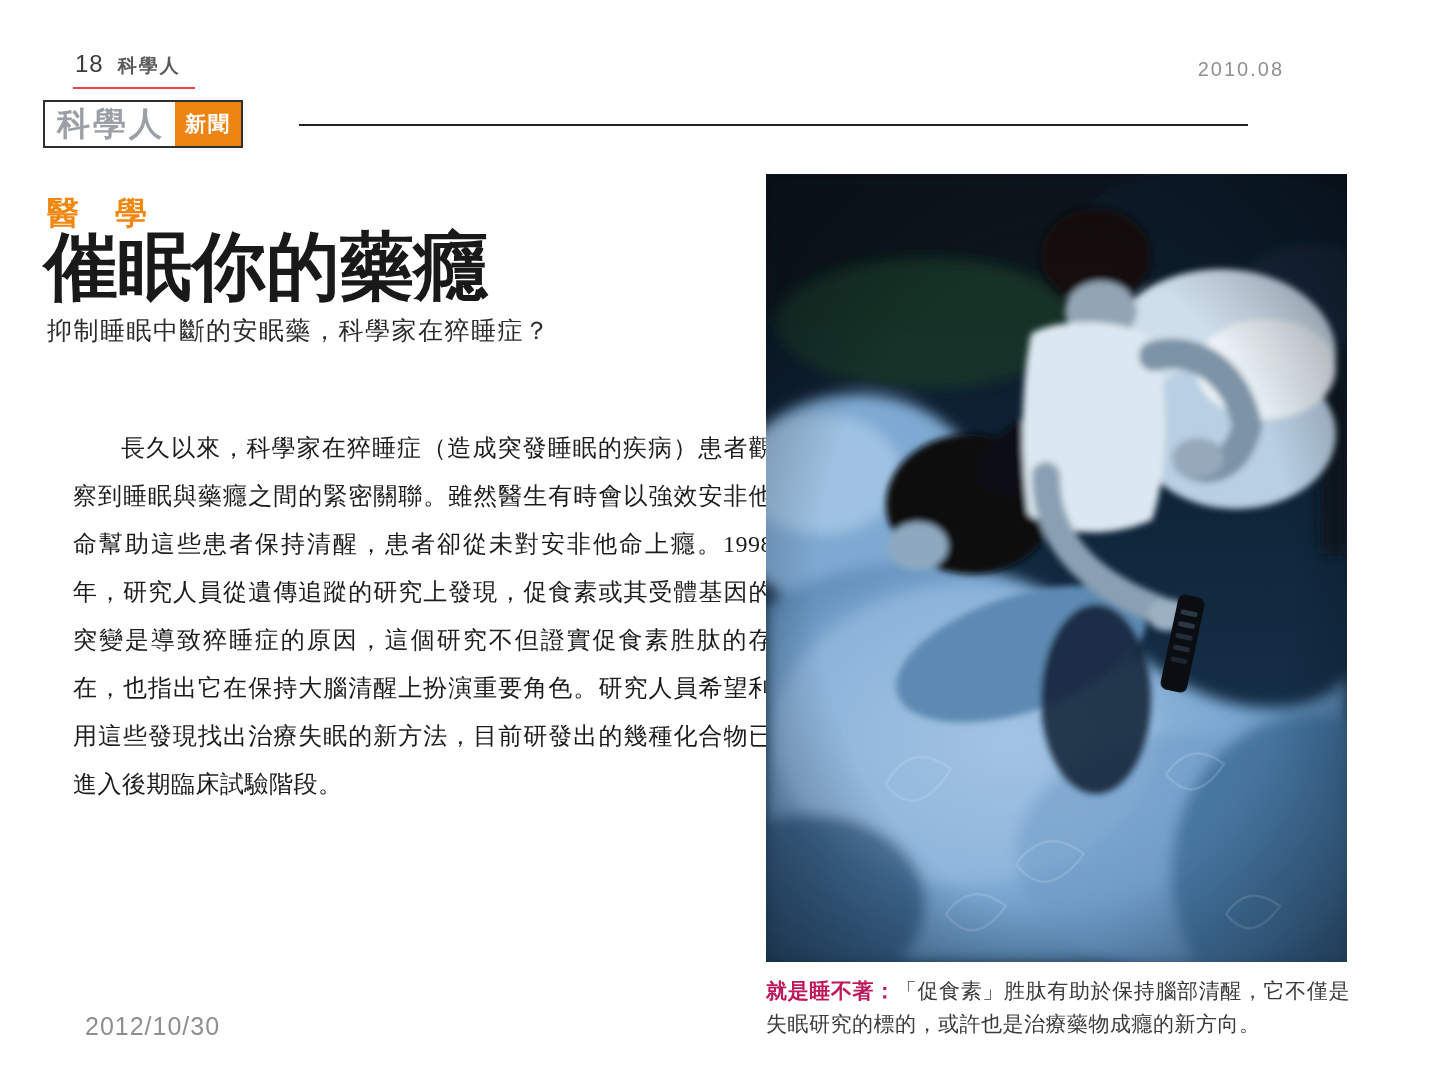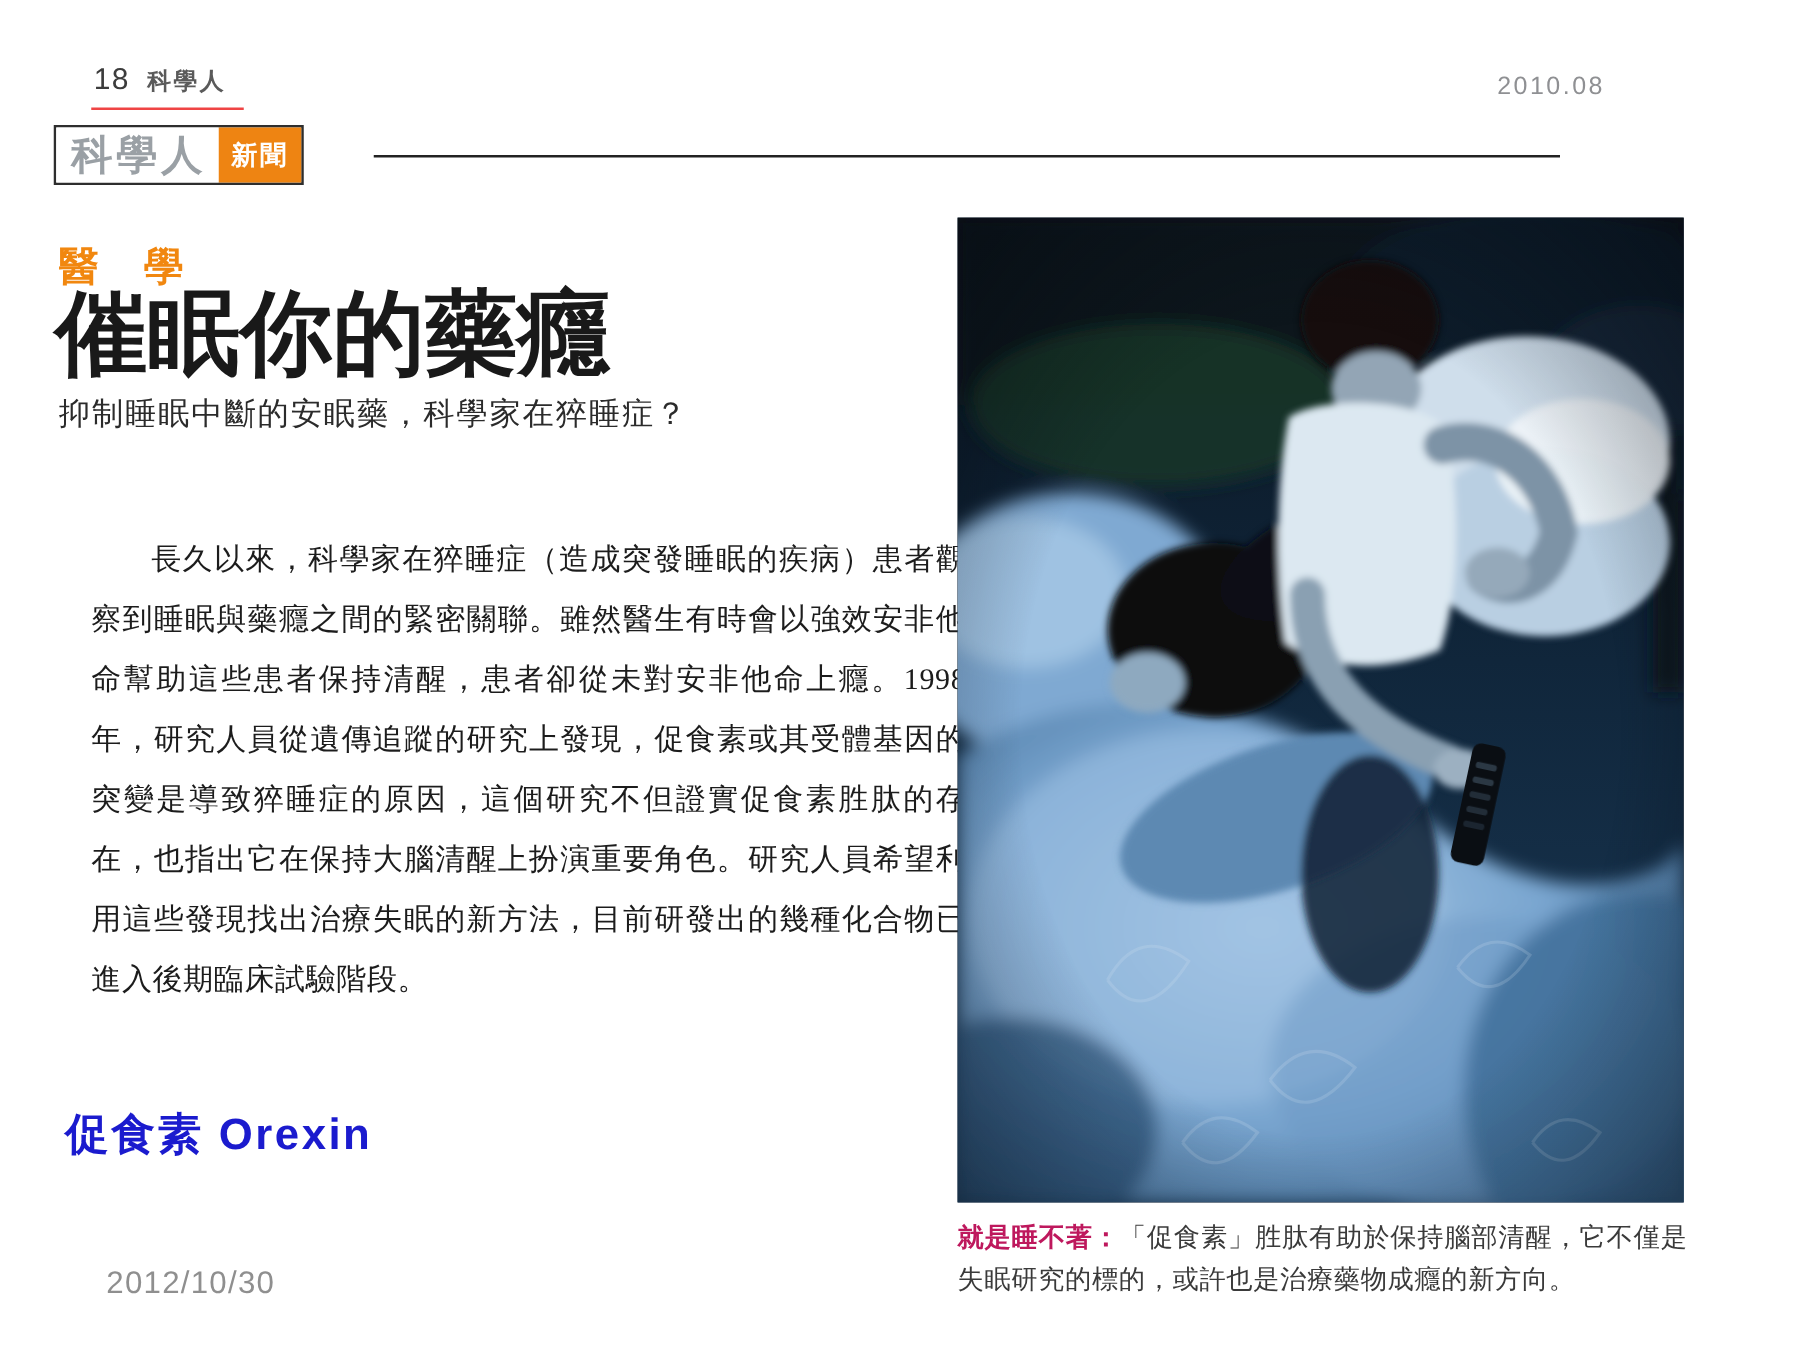--- a/index.html
+++ b/index.html
@@ -116,23 +116,20 @@
   <span class="section">新聞</span>
 </div>
 <div class="header-rule"></div>
 
 <div class="category">醫　學</div>
 <h1 class="title">催眠你的藥癮</h1>
 <div class="subtitle">抑制睡眠中斷的安眠藥，科學家在猝睡症？</div>
 <p class="body-text">長久以來，科學家在猝睡症（造成突發睡眠的疾病）患者觀察到睡眠與藥癮之間的緊密關聯。雖然醫生有時會以強效安非他命幫助這些患者保持清醒，患者卻從未對安非他命上癮。1998年，研究人員從遺傳追蹤的研究上發現，促食素或其受體基因的突變是導致猝睡症的原因，這個研究不但證實促食素胜肽的存在，也指出它在保持大腦清醒上扮演重要角色。研究人員希望利用這些發現找出治療失眠的新方法，目前研發出的幾種化合物已進入後期臨床試驗階段。</p>
 
 <div class="annotation">
-  <div class="term">
-    <span class="zh">促食素</span><span class="en">Orexin</span>
-  </div>
 </div>
 
 <div class="slide-date">2012/10/30</div>
 
 <div class="photo">
   <svg viewBox="0 0 581 788" width="581" height="788">
     <defs>
       <linearGradient id="bg" x1="0" y1="0" x2="0" y2="1">
         <stop offset="0" stop-color="#0a141f"></stop>
         <stop offset="0.45" stop-color="#10263b"></stop>

